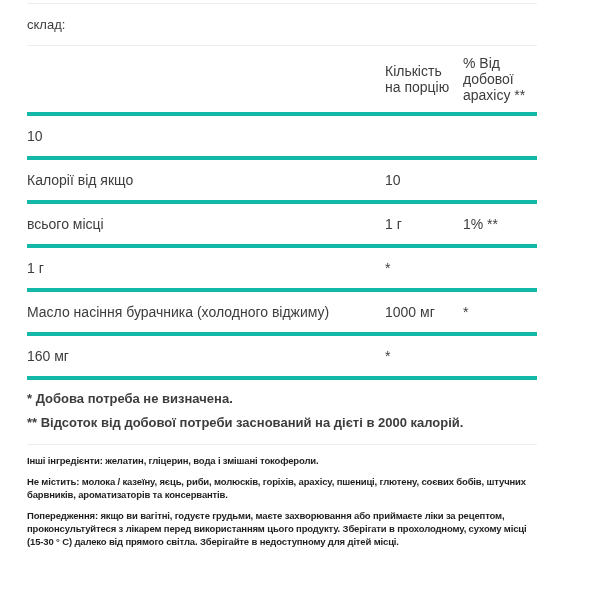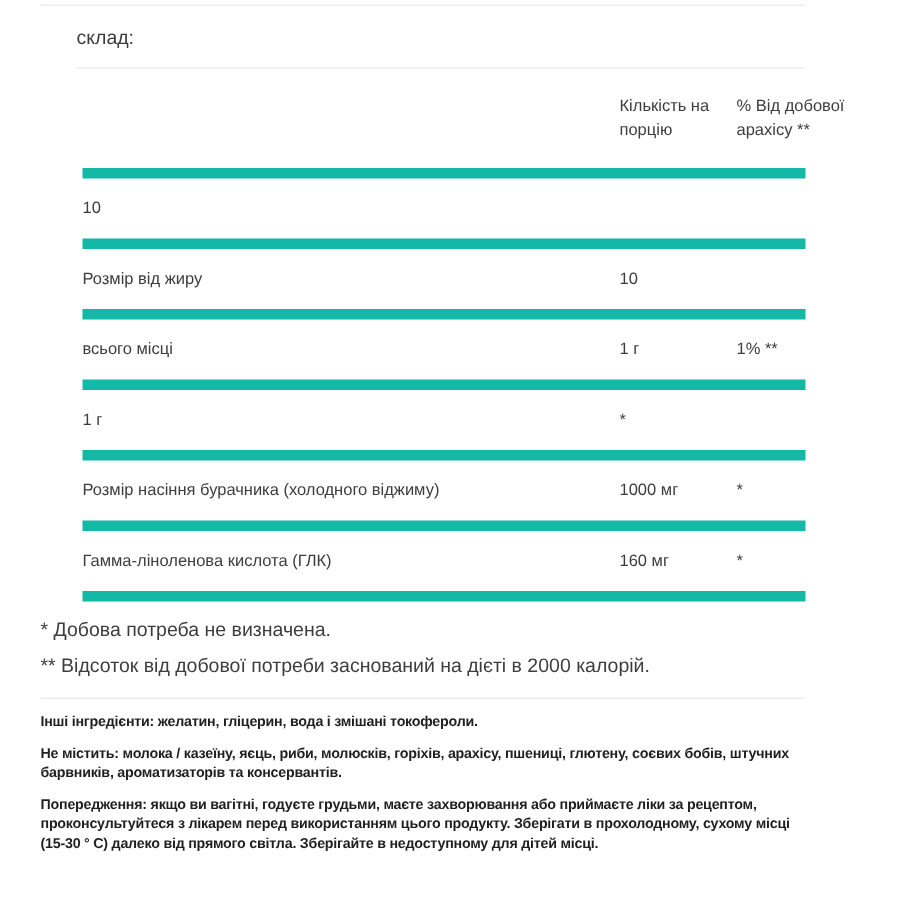--- a/index.html
+++ b/index.html
@@ -23,43 +23,41 @@
     width: 510px;
     border-top: 1px solid #ededed;
     color: #3d3d3d;
   }
   .info-row {
     height: 41px;
     display: flex;
     align-items: center;
     font-size: 13px;
     border-bottom: 1px solid #ededed;
-    margin-left: 24px;
   }
   .grid-row {
     display: grid;
     grid-template-columns: 358px 78px 74px;
     align-items: center;
-    border-bottom: 7px solid #14b8a6;
-    font-size: 11px;
-    margin-left: 28px;
+    border-bottom: 4px solid #14b8a6;
+    font-size: 14px;
   }
   .head-row {
     height: 66px;
     line-height: 16px;
   }
   .head-row .cell { max-width: 76px; }
   .data-row { height: 40px; }
   .cell { display: block; }
   .footnotes {
     padding: 10px 0 13px;
     font-size: 13px;
     border-bottom: 1px solid #ededed;
   }
-  .footnotes p { margin: 0; line-height: 17px; }
+  .footnotes p { margin: 0; line-height: 17px; font-weight: bold; }
   .footnotes p + p { margin-top: 7px; }
   .legal {
     padding-top: 9px;
     font-weight: bold;
     font-size: 9.5px;
     line-height: 13px;
     letter-spacing: -0.15px;
     color: #1f1f1f;
     width: 510px;
   }
@@ -79,40 +77,39 @@
       <span class="cell"></span>
       <span class="cell">Кількість на порцію</span>
       <span class="cell">% Від добової арахісу **</span>
     </div>
 
     <div class="grid-row data-row">
       <span class="cell">10</span>
       <span class="cell"></span>
     </div>
     <div class="grid-row data-row">
-      <span class="cell">Розмір від жиру</span>
+      <span class="cell">Калорії від якщо</span>
       <span class="cell">10</span>
       <span class="cell"></span>
     </div>
     <div class="grid-row data-row">
       <span class="cell">всього місці</span>
       <span class="cell">1 г</span>
       <span class="cell">1% **</span>
     </div>
     <div class="grid-row data-row">
       <span class="cell">1 г</span>
       <span class="cell">*</span>
     </div>
     <div class="grid-row data-row">
-      <span class="cell">Розмір насіння бурачника (холодного віджиму)</span>
+      <span class="cell">Масло насіння бурачника (холодного віджиму)</span>
       <span class="cell">1000 мг</span>
       <span class="cell">*</span>
     </div>
     <div class="grid-row data-row">
-      <span class="cell">Гамма-ліноленова кислота (ГЛК)</span>
       <span class="cell">160 мг</span>
       <span class="cell">*</span>
     </div>
 
     <div class="footnotes">
       <p>* Добова потреба не визначена.</p>
       <p>** Відсоток від добової потреби заснований на дієті в 2000 калорій.</p>
     </div>
 
     <div class="legal">

